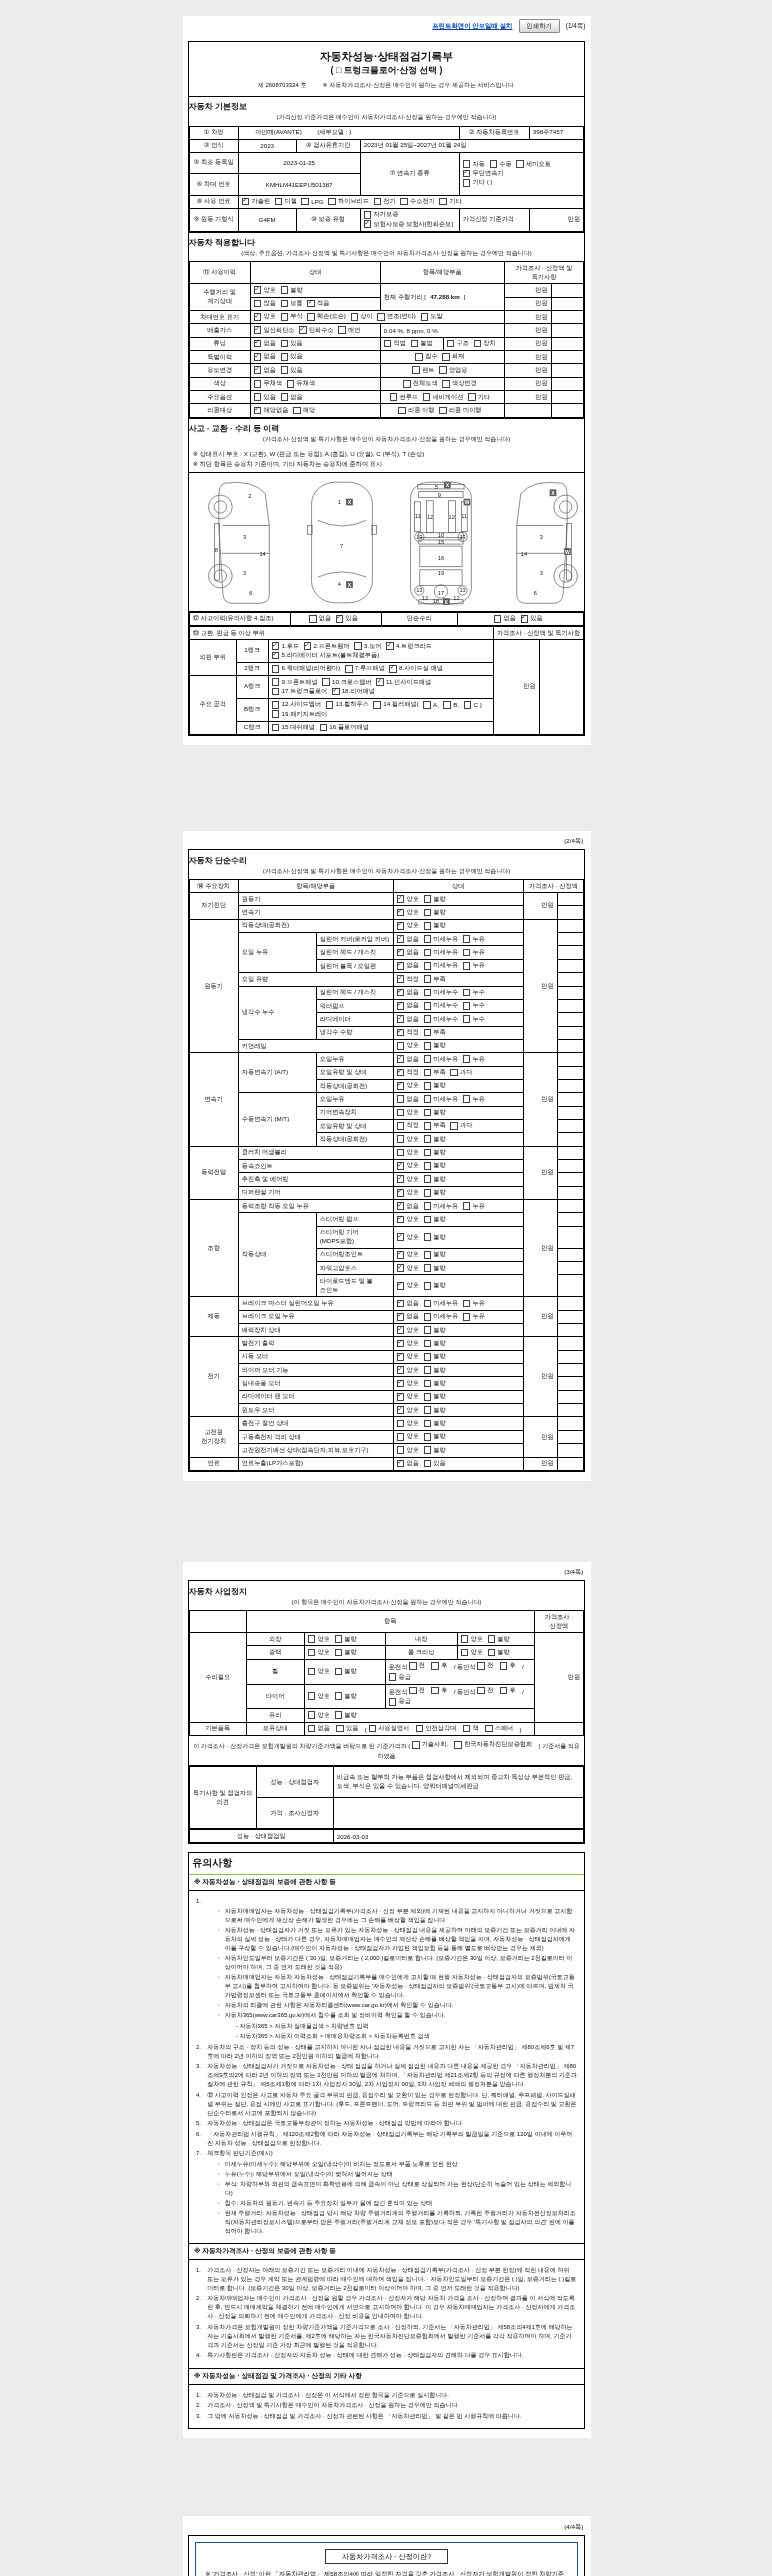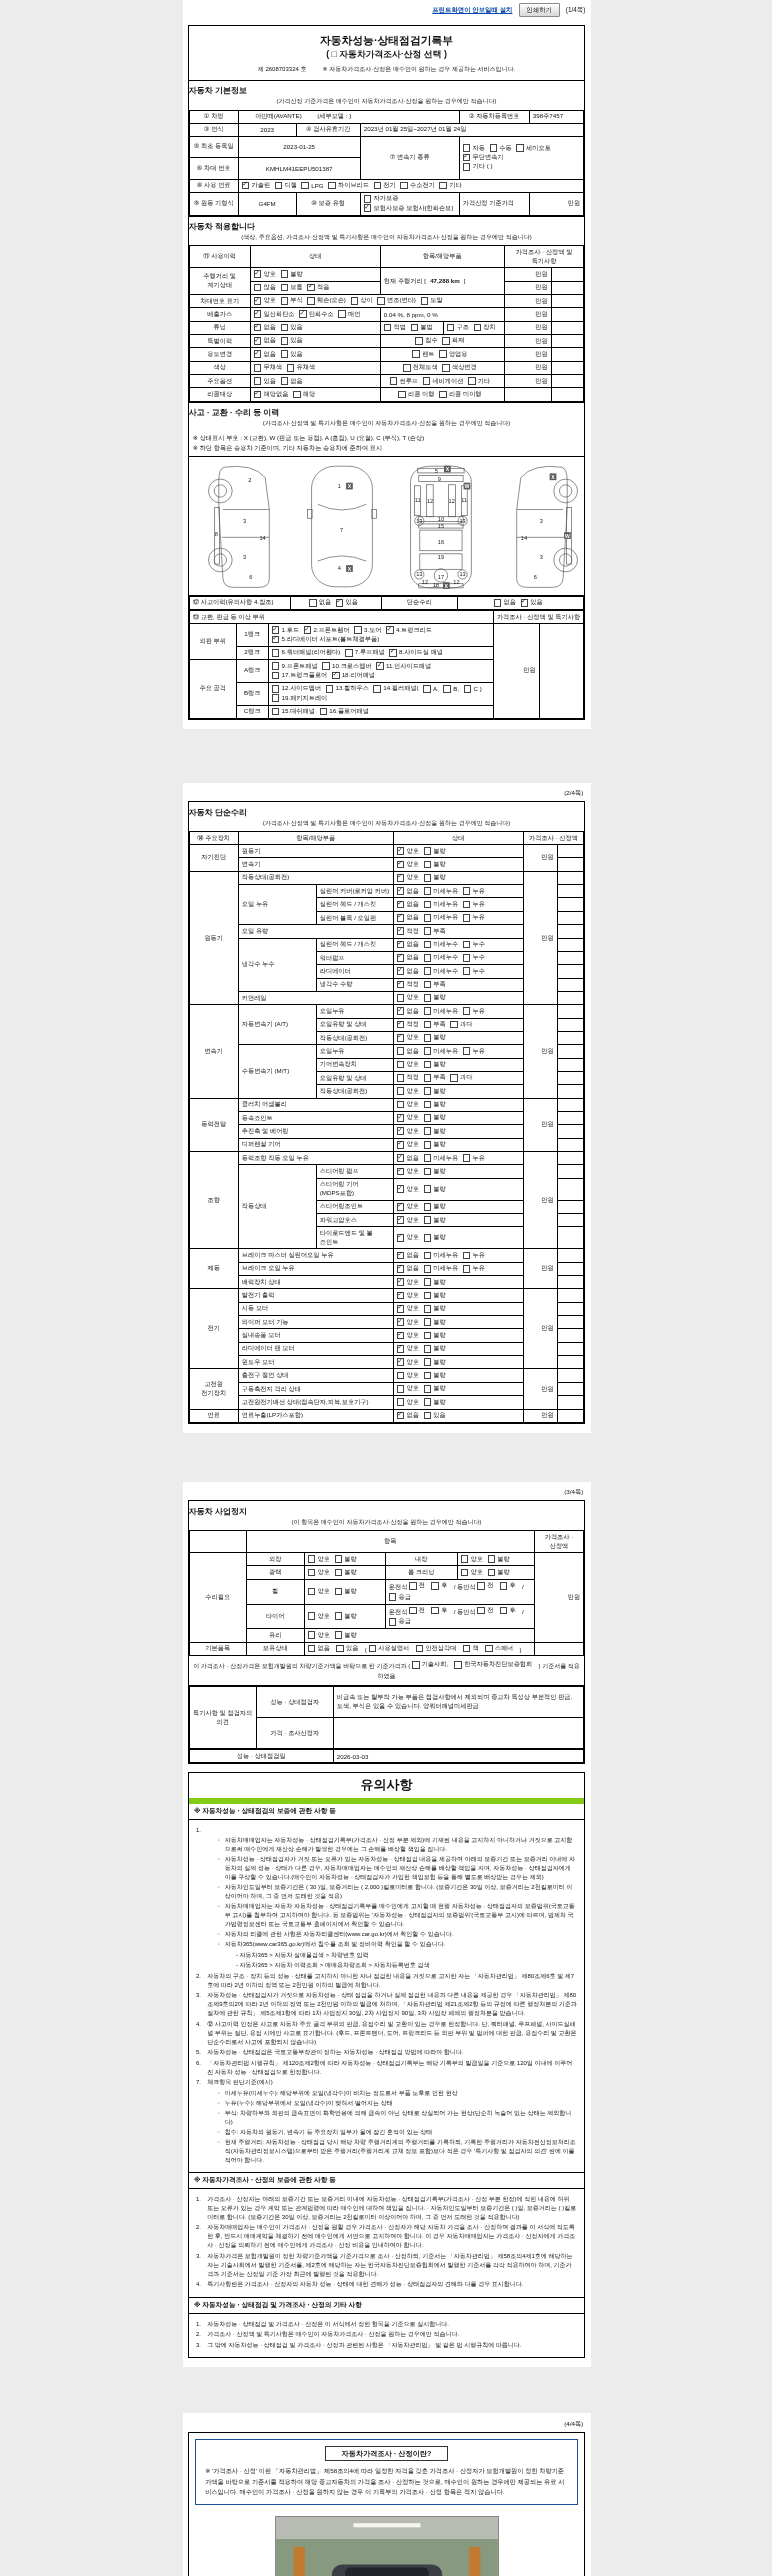--- a/index.html
+++ b/index.html
@@ -1,17 +1,17 @@
 <!DOCTYPE html>
 <html style="font-size:8.2px"><head>
 <meta charset="utf-8">
 <style>
   html,body{margin:0;padding:0}
   body{width:773px;min-height:2576px;background:#ececec;font-family:"Liberation Sans","DejaVu Sans",sans-serif;color:#111}
-  .col{width:408px;margin:0 auto}
+  .col{width:408px;margin:16px auto}
   .gap{height:54px}
   .toolbar{background:#fff;padding:3.1px 5.2px;display:flex;justify-content:flex-end;align-items:center;gap:6.2px}
   .link{color:#0645ad;text-decoration:underline;font-size:6.4px;font-weight:bold;cursor:pointer}
   .btn{font-size:6.4px;padding:1.5px 6.7px;border:0.5px solid #8a8a8a;background:linear-gradient(#fefefe,#d8d8d8);border-radius:1px;cursor:pointer}
   .badge{font-size:6.4px}
   .sheet{background:#fff;padding:5.2px 5.2px 9.3px}
   .pgno{text-align:right;font-size:6.2px;padding:1px 2.1px 3.1px}
   .frame{border:1px solid #000;background:#fff}
   .doc-title{text-align:center;font-size:10.8px;font-weight:bold;padding-top:7.2px}
   .doc-sub{text-align:center;font-size:8.8px;font-weight:bold;padding:1px 0 4.1px}
@@ -29,55 +29,55 @@
   .opt{display:inline-flex;align-items:center;margin-right:4.6px;white-space:nowrap}
   .cb{display:inline-block;width:5.7px;height:5.7px;border:0.8px solid #444;margin-right:2.1px;position:relative;background:#fff;flex:none}
   .cb.on::before{content:"✓";position:absolute;left:-0.5px;top:-2.6px;font-size:6.7px;font-weight:bold;color:#111}
   .ol{font-size:6.2px}
   .legend{font-size:6.2px;padding:2.1px 4.1px;border-bottom:0.5px solid #000}
   .legend div{padding:0.5px 0}
   .diagwrap{padding:3.1px;border-bottom:0.5px solid #000}
   #diag{display:block;margin:0 auto}
   #diag text{font-size:11px;fill:#222}
   #diag .bt{fill:#fff;font-size:10px;font-weight:bold}
-  .noti-title{text-align:center;font-weight:bold;font-size:13px;padding:3.6px;border-bottom:6px solid #84cc16}
+  .noti-title{text-align:left;font-weight:bold;font-size:10px;padding:3.6px;border-bottom:1px solid #84cc16}
   .nb-head{font-weight:bold;font-size:6.7px;padding:3.1px 5.2px;border-bottom:0.5px solid #000}
   .nb-head.mid{border-top:1px solid #000}
   .nb-body{padding:4.1px 7.2px 6.2px;font-size:6px;line-height:1.5}
   .ni{display:flex;margin:1.5px 0}
   .ni-no{width:11.3px;flex:none}
   .ni-tx{flex:1}
   .nb-bullet{display:flex;margin:1px 0 1px 21.6px}
   .nb-bullet .bm{width:7.2px;flex:none}
   .nb-sub{margin-left:40px;padding:0.5px 0}
   .finrow{display:flex;border-bottom:0.5px solid #000}
   .finrow .fl{flex:1;text-align:center;font-weight:bold;font-size:7.7px;padding:6.2px 0}
   .finrow .fr{width:129px;text-align:center;font-size:7.2px;padding:6.2px 0}
   .basis{font-size:6px;text-align:center;padding:4.6px 3.1px;border-bottom:0.5px solid #000}
   .ibox{border:1px solid #1f4e99;margin:6.2px 6.2px 4.1px;padding:6.2px 9.3px}
   .ibox-title{text-align:center;margin-bottom:5.2px}
-  .ibox-title span{display:inline-block;border:0.5px solid #333;padding:1.5px 15.5px;font-weight:bold;font-size:7.2px}
+  .ibox-title span{display:inline-block;border:0.5px solid #333;padding:1.5px 15.5px;font-weight:normal;font-size:7.2px}
   .ibox-text{font-size:6.2px;line-height:1.7}
   .photos-head{text-align:center;font-weight:bold;font-size:7.2px;padding:4.1px 0;border-top:1px solid #000;border-bottom:0.5px solid #000;margin-top:3.1px}
   .photo-wrap{display:flex;flex-direction:column;align-items:center;gap:8.2px;padding:7.2px 0 9.3px}
   .photo{border:0.5px solid #888}
 </style>
 </head>
 <body>
 
 <div class="col">
   <div class="toolbar">
     <span class="link">프린트화면이 안보일때 설치</span>
     <button class="btn">인쇄하기</button>
     <span class="badge">(1/4쪽)</span>
   </div>
   <div class="sheet sheet1">
     <div class="frame">
       <div class="doc-title">자동차성능·상태점검기록부</div>
-      <div class="doc-sub">( □ 자동차가격조사·산정 선택 )</div>
+      <div class="doc-sub">( □ 트렁크플로어·산정 선택 )</div>
       <div class="doc-no">
         <span>제 2608703324 호</span>
         <span>※ 자동차가격조사·산정은 매수인이 원하는 경우 제공하는 서비스입니다.</span>
       </div>
 
       <div class="sec">
         <div class="sech">자동차 기본정보</div>
         <div class="secn">(가격산정 기준가격은 매수인이 자동차가격조사·산정을 원하는 경우에만 적습니다)</div>
         <table class="t" id="basic-table">
             <colgroup>

